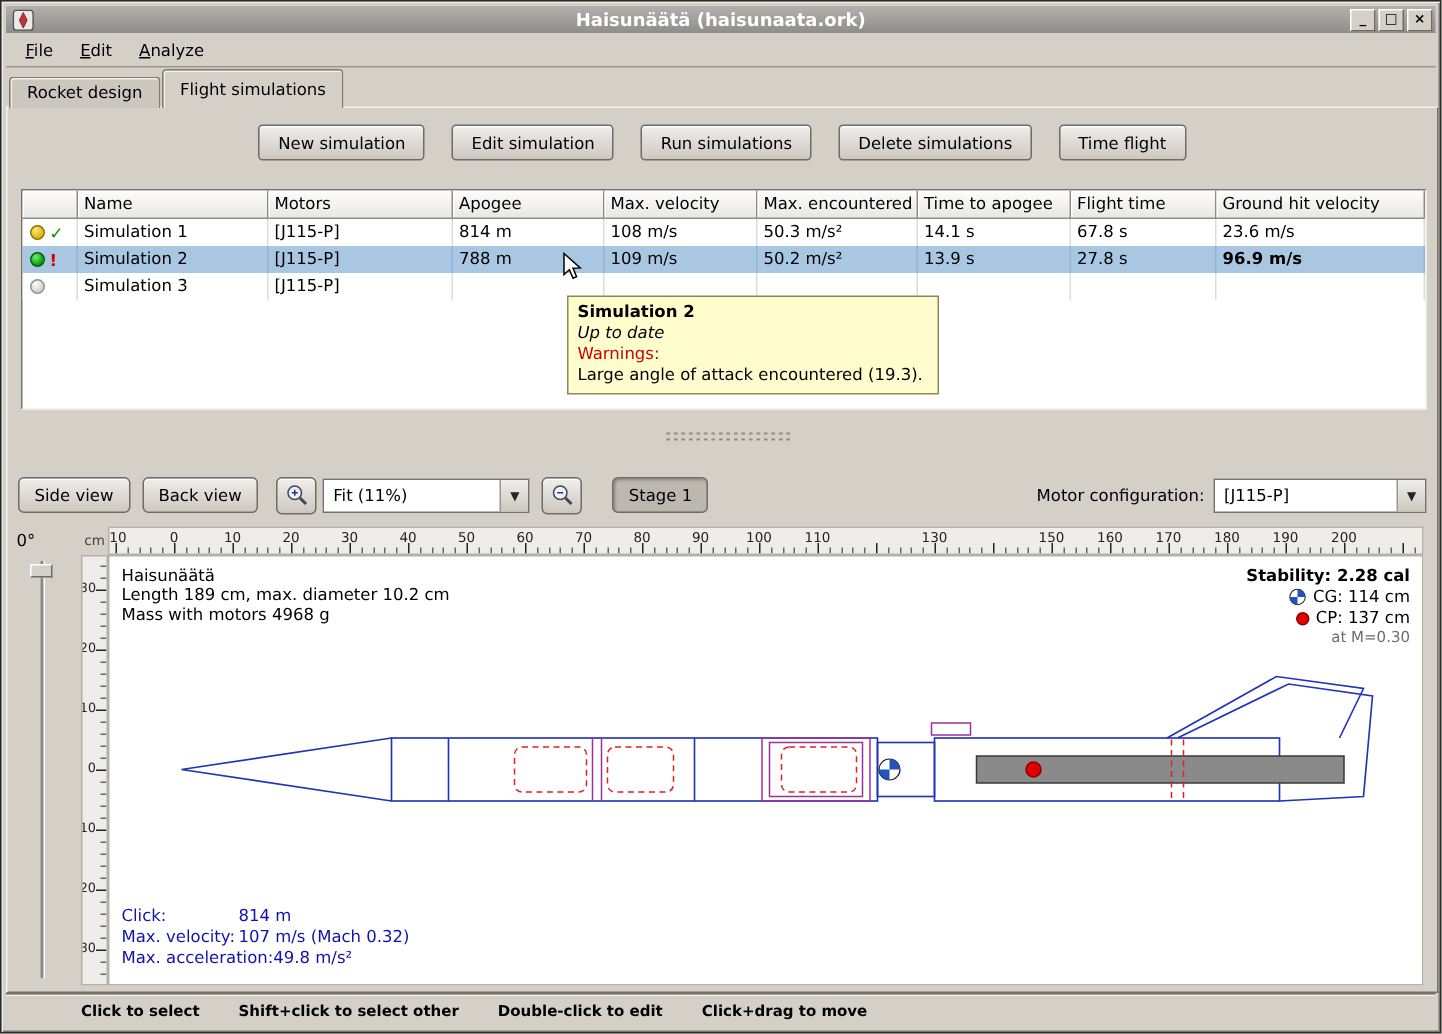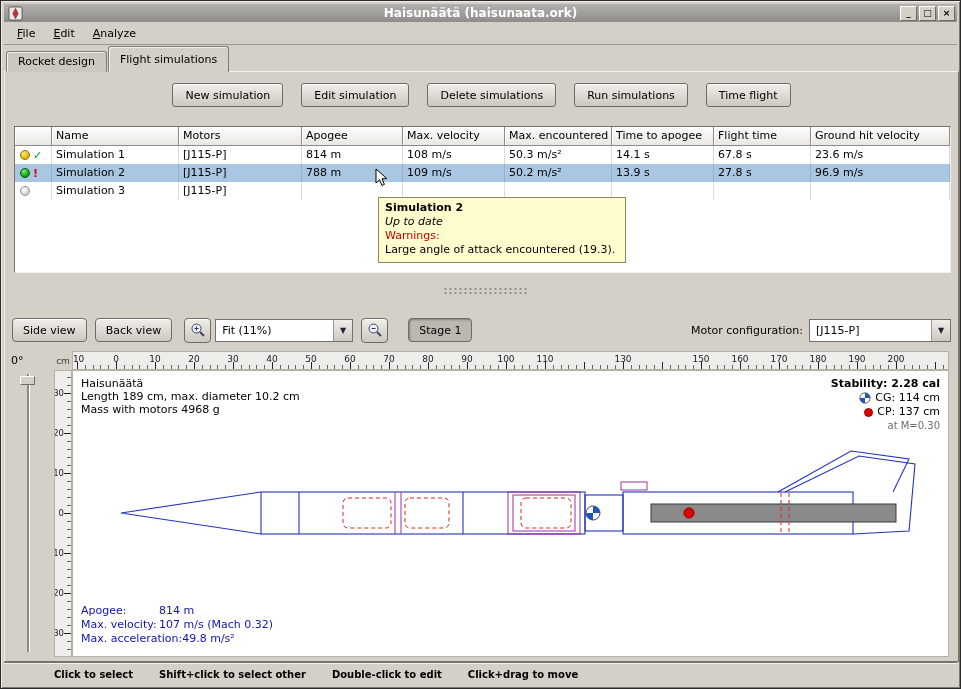--- a/index.html
+++ b/index.html
@@ -138,22 +138,22 @@
   <div class="tabrow">
       <span class="tab">Rocket design</span>
       <span class="tab active">Flight simulations</span>
     </div>
 
   <div class="pane">
 
     <div class="sim-toolbar">
         <button class="btn">New simulation</button>
         <button class="btn">Edit simulation</button>
+        <button class="btn">Run simulations</button>
         <button class="btn">Delete simulations</button>
-        <button class="btn">Run simulations</button>
         <button class="btn">Time flight</button>
       </div>
 
     <div class="table-block">
       <div class="thead" id="thead">
           <div class="th" style="width: 37px;"></div>
           <div class="th" style="width: 127px;">Name</div>
           <div class="th" style="width: 123px;">Motors</div>
           <div class="th" style="width: 101px;">Apogee</div>
           <div class="th" style="width: 102px;">Max. velocity</div>
@@ -182,21 +182,21 @@
               <span class="ball ball-green"></span>
               <span class="mark-warn">!</span>
             </div>
             <div class="td" style="width: 127px;">Simulation 2</div>
             <div class="td" style="width: 123px;">[J115-P]</div>
             <div class="td" style="width: 101px;">788 m</div>
             <div class="td" style="width: 102px;">109 m/s</div>
             <div class="td" style="width: 107px;">50.2 m/s²</div>
             <div class="td" style="width: 102px;">13.9 s</div>
             <div class="td" style="width: 97px;">27.8 s</div>
-            <div class="td" style="width: 139px;">96.9 m/s</div>
+            <div class="td" style="width: 139px; font-weight: bold;">96.9 m/s</div>
           </div>
           <div class="tr">
             <div class="td status-cell" style="width: 37px;">
               <span class="ball ball-gray"></span>
             </div>
             <div class="td" style="width: 127px;">Simulation 3</div>
             <div class="td" style="width: 123px;">[J115-P]</div>
             <div class="td" style="width: 101px;"></div>
             <div class="td" style="width: 102px;"></div>
             <div class="td" style="width: 107px;"></div>
@@ -480,21 +480,21 @@
             <span>CG: 114 cm</span>
           </div>
           <div class="stab-line">
             <span class="cp-ico"></span>
             <span>CP: 137 cm</span>
           </div>
           <div class="stab-mach">at M=0.30</div>
         </div>
 
         <div class="flight-info" id="flightInfo">
-            <div class="fs-row"><span class="fs-label">Apogee:</span><span class="fs-value">814 m</span></div>
+            <div class="fs-row"><span class="fs-label">Click:</span><span class="fs-value">814 m</span></div>
             <div class="fs-row"><span class="fs-label">Max. velocity:</span><span class="fs-value">107 m/s  (Mach 0.32)</span></div>
             <div class="fs-row"><span class="fs-label">Max. acceleration:</span><span class="fs-value">49.8 m/s²</span></div>
           </div>
       </div>
     </div>
   </div>
 
   <div class="hints">
       <span class="hint">Click to select</span>
       <span class="hint">Shift+click to select other</span>

